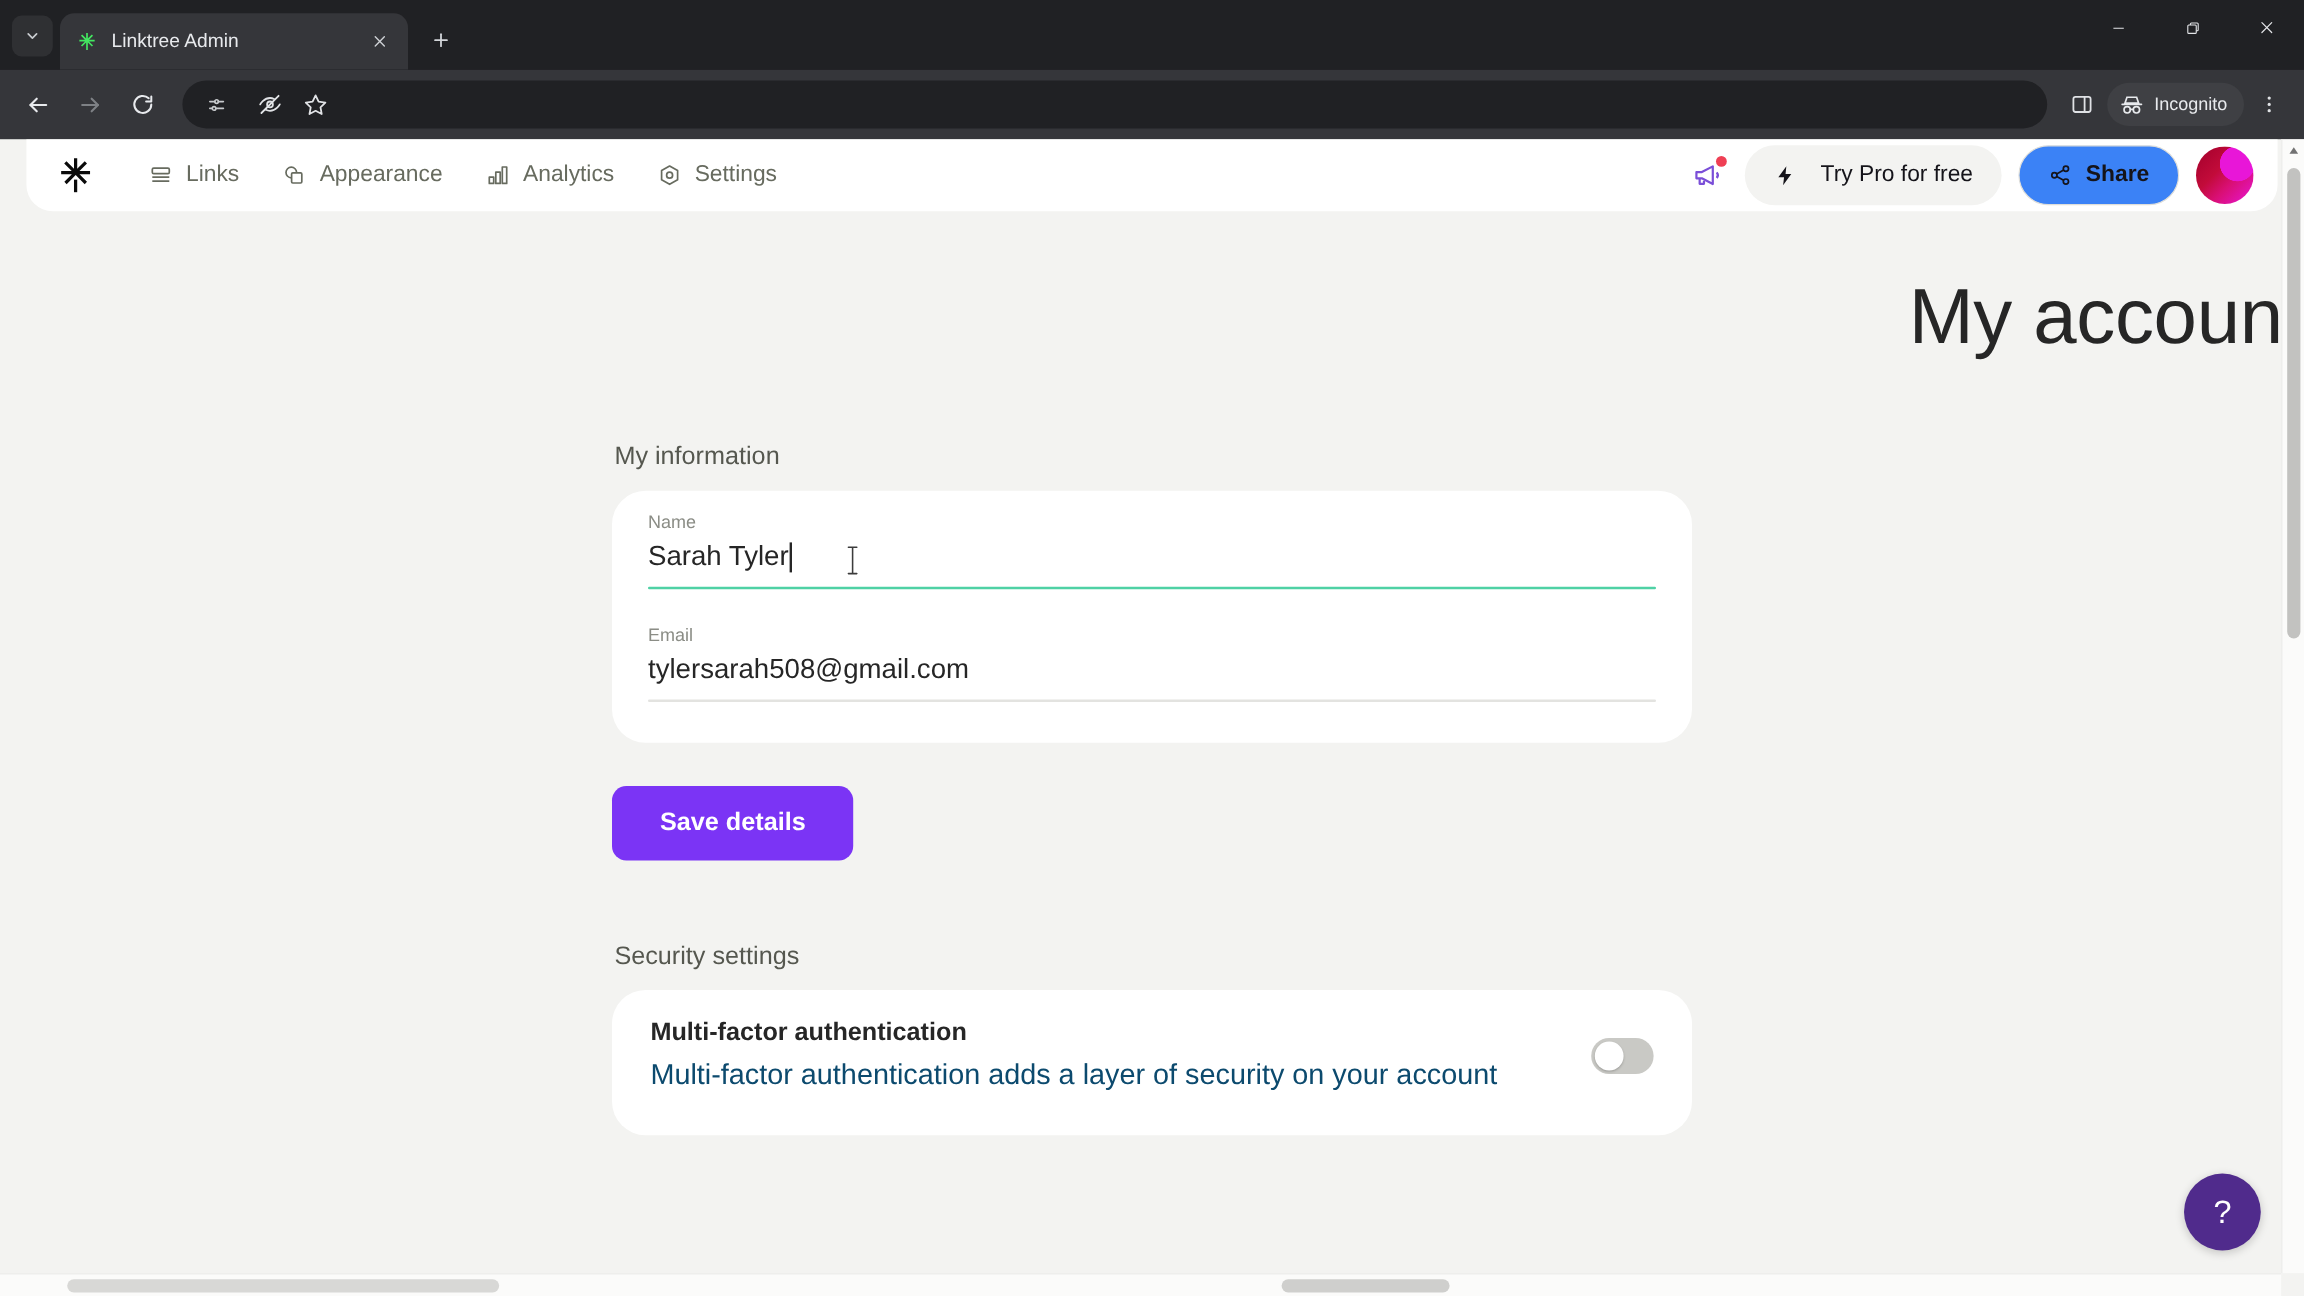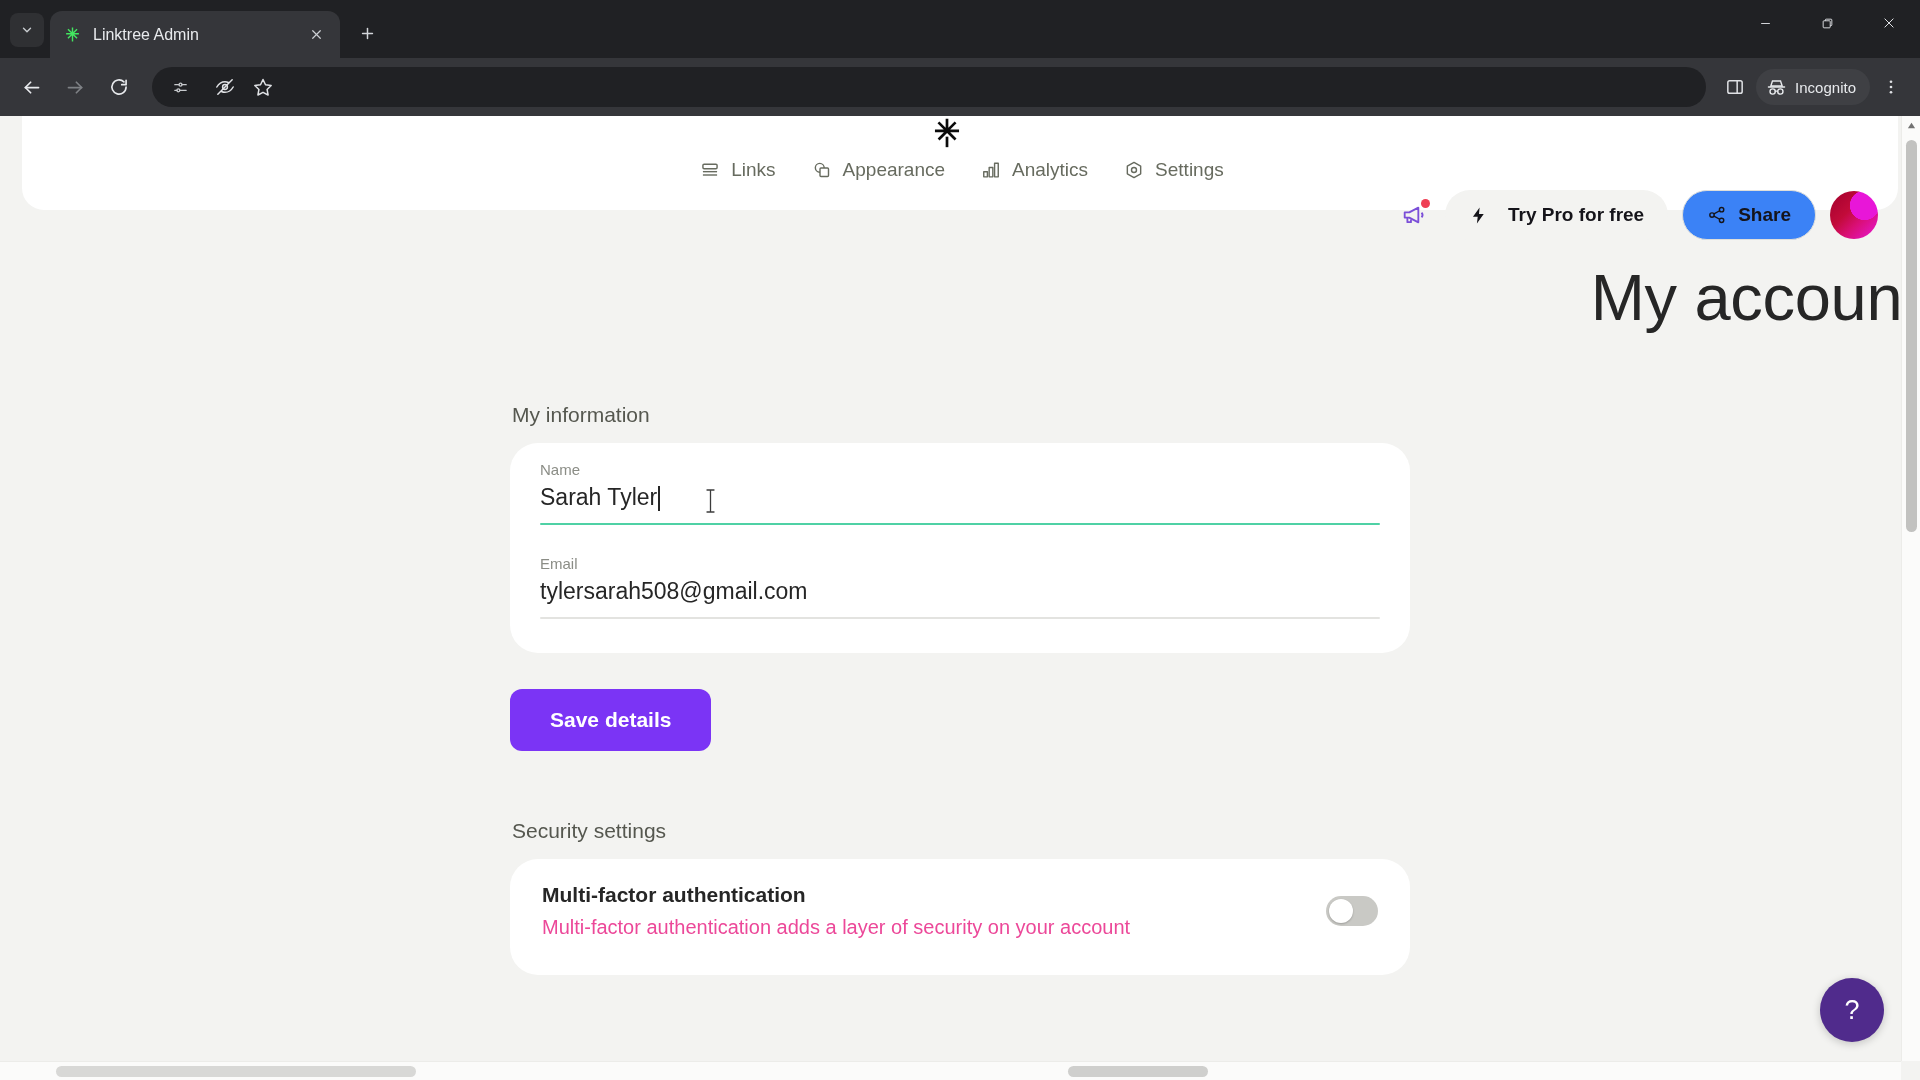--- a/index.html
+++ b/index.html
@@ -89,23 +89,23 @@
   }
   .incognito-pill .ic { margin-right: 8px; display: flex; }
 
   
   .viewport {
     flex: 1; background: #f3f3f1; position: relative; overflow: hidden;
   }
 
   
   .app-header {
-    height: 94px; background: #ffffff; border-radius: 0 0 22px 22px;
+    height: 60px; background: #ffffff; border-radius: 0 0 22px 22px;
     margin: 0 22px; display: flex; align-items: center;
-    padding: 0 20px 0 24px; position: relative; flex-direction: column;
+    padding: 0 20px 0 24px; position: relative;
   }
   .lt-logo { width: 34px; height: 34px; flex: none; margin-right: 30px; }
   .nav-items { display: flex; align-items: center; gap: 8px; }
   .nav-item {
     display: flex; align-items: center; gap: 11px;
     padding: 9px 14px; border-radius: 10px; cursor: pointer;
     color: #676b5f; font-size: 19px; font-weight: 400;
   }
   .nav-item .nicon { display: flex; align-items: center; color: #676b5f; }
   .header-right {
@@ -113,21 +113,21 @@
   }
   .megaphone-wrap { position: relative; width: 34px; height: 34px;
     display: flex; align-items: center; justify-content: center; cursor: pointer; }
   .dot-badge {
     position: absolute; top: 1px; right: 1px; width: 9px; height: 9px;
     border-radius: 50%; background: #ef3f54;
   }
   .pro-btn {
     height: 50px; border-radius: 25px; background: #f3f3f1;
     display: flex; align-items: center; gap: 20px; padding: 0 24px;
-    font-size: 19px; font-weight: bold; color: #15141a; cursor: pointer;
+    font-size: 19px; font-weight: normal; color: #15141a; cursor: pointer;
   }
   .share-btn {
     height: 50px; border-radius: 25px; background: #3b82f6;
     border: 1.5px solid #dededa;
     display: flex; align-items: center; gap: 11px; padding: 0 24px;
     font-size: 19px; font-weight: bold; color: #15141a; cursor: pointer;
   }
   .avatar {
     width: 48px; height: 48px; border-radius: 50%; cursor: pointer;
     background:
@@ -171,21 +171,21 @@
   .save-btn {
     margin: 36px 0 0 0; height: 62px; padding: 0 40px;
     background: #7b34f5; color: #ffffff; border: none; border-radius: 12px;
     font-size: 21px; font-weight: bold; cursor: pointer;
     font-family: "Liberation Sans", sans-serif;
   }
 
   .mfa-row { display: flex; align-items: center; padding: 6px 2px; }
   .mfa-texts { flex: 1; }
   .mfa-title { font-size: 21px; font-weight: bold; color: #262626; margin-bottom: 9px; }
-  .mfa-sub { font-size: 20px; color: #ec4899; }
+  .mfa-sub { font-size: 24px; color: #0c4a6e; }
   .toggle {
     width: 52px; height: 30px; border-radius: 15px; background: #c9c9c5;
     position: relative; cursor: pointer; flex: none;
   }
   .toggle .knob {
     position: absolute; top: 3px; left: 3px; width: 24px; height: 24px;
     border-radius: 50%; background: #ffffff;
     box-shadow: 0 1px 2px rgba(0,0,0,.22);
   }
 

